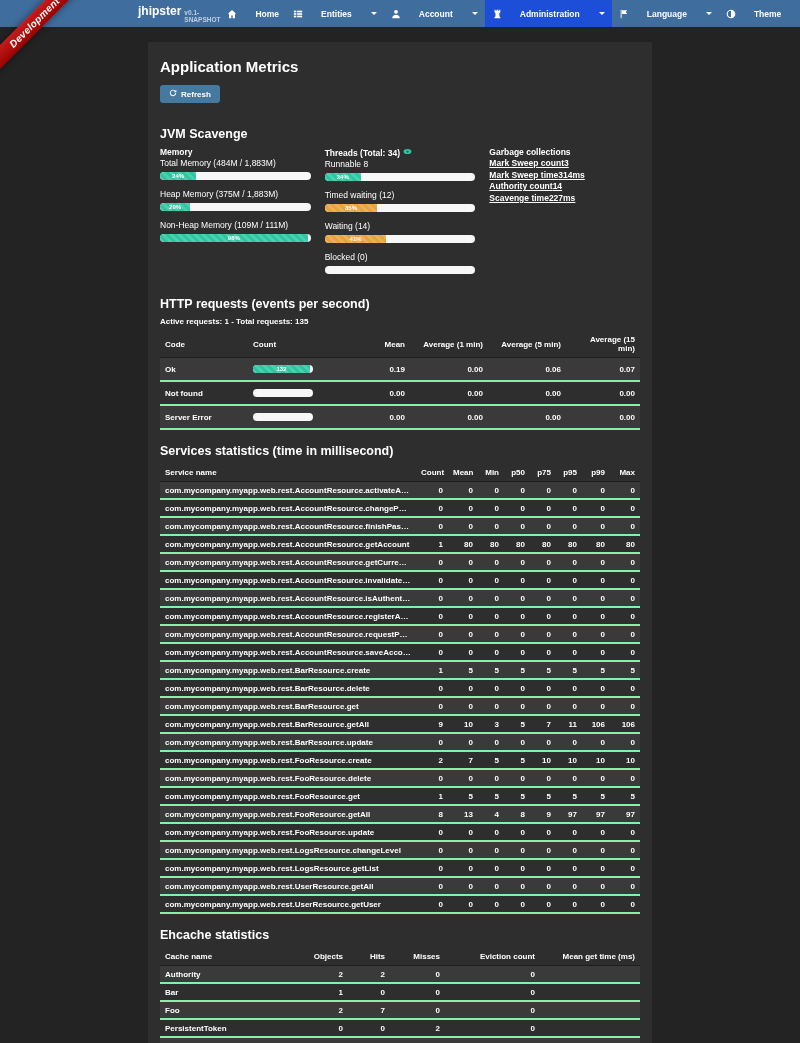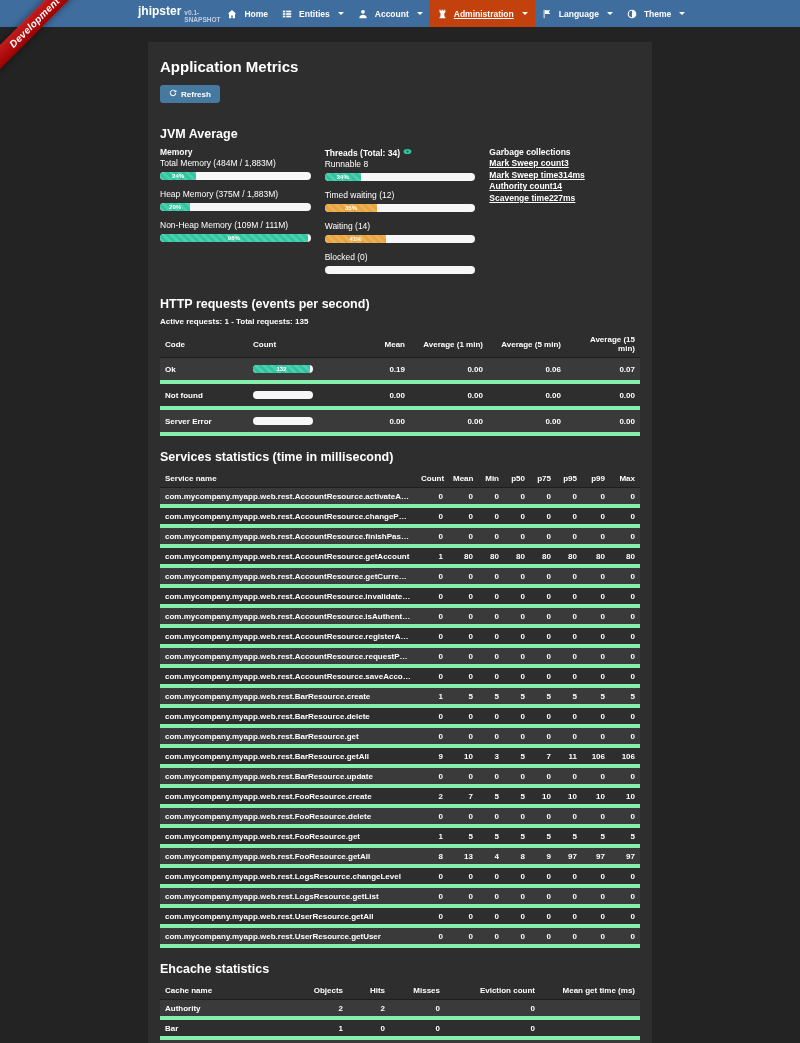--- a/index.html
+++ b/index.html
@@ -19,22 +19,22 @@
     padding:3px 0; letter-spacing:.3px;
     box-shadow:0 0 7px rgba(0,0,0,.5);
   }
   
   .navbar { background:#3f6d9e; height:27px; width:100%; }
   .nav-inner { width:524px; margin:0 auto; height:27px; display:flex; justify-content:space-between; align-items:center; }
   .brand { display:flex; align-items:baseline; cursor:pointer; }
   .brand-name { font-size:12px; font-weight:700; color:#fff; }
   .brand-ver { font-size:6.5px; color:rgba(255,255,255,.65); margin-left:3px; font-weight:700; }
   .nav-items { display:flex; height:27px; }
-  .nav-item { display:flex; align-items:center; gap:7px; padding:0 7px; font-size:8.5px; font-weight:700; color:#fff; cursor:pointer; white-space:nowrap;justify-content:space-between; }
-  .nav-item.active { background:#c2410c;text-decoration:underline; }
+  .nav-item { display:flex; align-items:center; gap:18px; padding:0 7px; font-size:8.5px; font-weight:700; color:#fff; cursor:pointer; white-space:nowrap;justify-content:space-between; }
+  .nav-item.active { background:#1d4ed8; }
   .nav-item svg { display:block; }
   .caret { width:0; height:0; border:3px solid transparent; border-top-color:#fff; margin-top:3px; margin-left:1px; }
   
   .container { width:504px; margin:15px auto 0; }
   .panel { background:#2e2e2e; padding:12px 12px 20px; }
   h2.page-title { font-size:15px; font-weight:700; margin:4px 0 8px; }
   .btn-refresh { display:inline-flex; align-items:center; gap:4px; background:#46799f; color:#fff; border:none; border-radius:3px; font-size:8px; font-weight:700; padding:4px 9px; cursor:pointer; font-family:inherit; margin-bottom:10px; }
   h3.section-title { font-size:12.5px; font-weight:700; margin:14px 0 6px; }
   
   .jvm-cols { display:flex; gap:14px; margin-bottom:2px; }
@@ -47,21 +47,21 @@
     background-size:8px 8px; }
   .progress-fill.orange { background-color:#e8a33d; }
   .pct { font-size:6px; font-weight:700; color:#fff; line-height:8px; }
   .gc-row { display:flex; justify-content:flex-start; font-size:8.5px; font-weight:700; line-height:11.5px;text-decoration:underline; }
   
   .summary { font-size:8px; font-weight:700; margin:0 0 5px; }
   table.tbl { width:100%; border-collapse:collapse; font-size:8px; table-layout:fixed; }
   .tbl th { font-weight:700; text-align:left; padding:4px 5px; border-bottom:1px solid #1e1e1e; }
   .tbl td { padding:3.5px 5px; font-weight:700; overflow:hidden; text-overflow:ellipsis; white-space:nowrap; }
   .tbl th.num, .tbl td.num { text-align:right; }
-  .tbl tbody tr { border-bottom:4px solid #86efac; }
+  .tbl tbody tr { border-bottom:2px solid #86efac; }
   .tbl tbody tr:nth-of-type(odd) { background:#3a3a3a; }
   table.http td { padding:6.5px 5px; }
   .progress.inline { width:60px; margin:0; }
 </style>
 </head>
 <body>
 
 <div class="ribbon">Development</div>
 
 <div class="navbar">
@@ -141,21 +141,21 @@
 
     <h2 class="page-title">Application Metrics</h2>
 
     <button class="btn-refresh">
       <span><svg width="8" height="8" viewBox="0 0 12 12" fill="currentColor">
             <path d="M10.8 6A4.8 4.8 0 1 1 9.4 2.6L11 1v4H7l1.5-1.5A3.4 3.4 0 1 0 9.4 6z"></path>
           </svg></span>
       <span>Refresh</span>
     </button>
 
-    <h3 class="section-title">JVM Average</h3>
+    <h3 class="section-title">JVM Scavenge</h3>
 
     <div class="jvm-cols">
 
       <div class="jvm-col">
         <div class="jvm-col-title">Memory</div>
         <div>
 
             <div class="metric">
               <div class="metric-label">Total Memory (484M / 1,883M)</div>
               <div class="progress">
@@ -560,20 +560,31 @@
             <td class="num">8</td>
             <td class="num">13</td>
             <td class="num">4</td>
             <td class="num">8</td>
             <td class="num">9</td>
             <td class="num">97</td>
             <td class="num">97</td>
             <td class="num">97</td>
           </tr>
 
+          <tr>
+            <td>com.mycompany.myapp.web.rest.FooResource.update</td>
+            <td class="num">0</td>
+            <td class="num">0</td>
+            <td class="num">0</td>
+            <td class="num">0</td>
+            <td class="num">0</td>
+            <td class="num">0</td>
+            <td class="num">0</td>
+            <td class="num">0</td>
+          </tr>
 
           <tr>
             <td>com.mycompany.myapp.web.rest.LogsResource.changeLevel</td>
             <td class="num">0</td>
             <td class="num">0</td>
             <td class="num">0</td>
             <td class="num">0</td>
             <td class="num">0</td>
             <td class="num">0</td>
             <td class="num">0</td>

